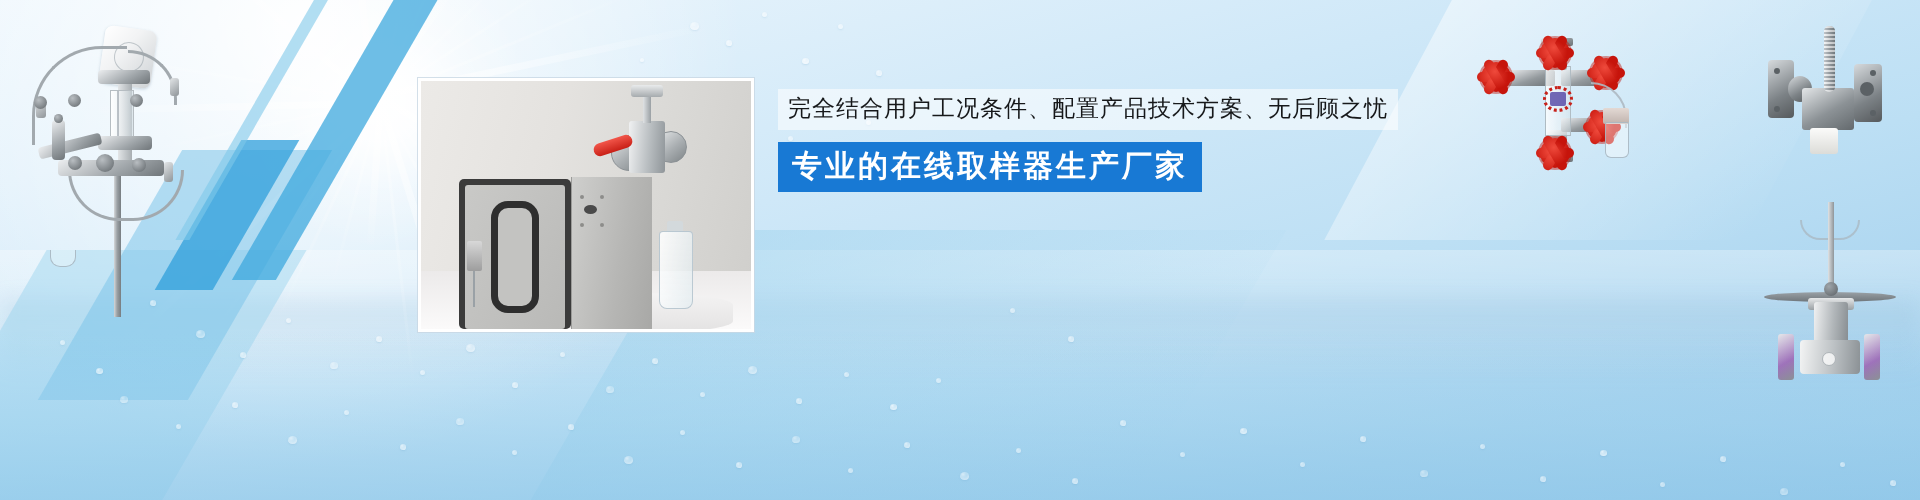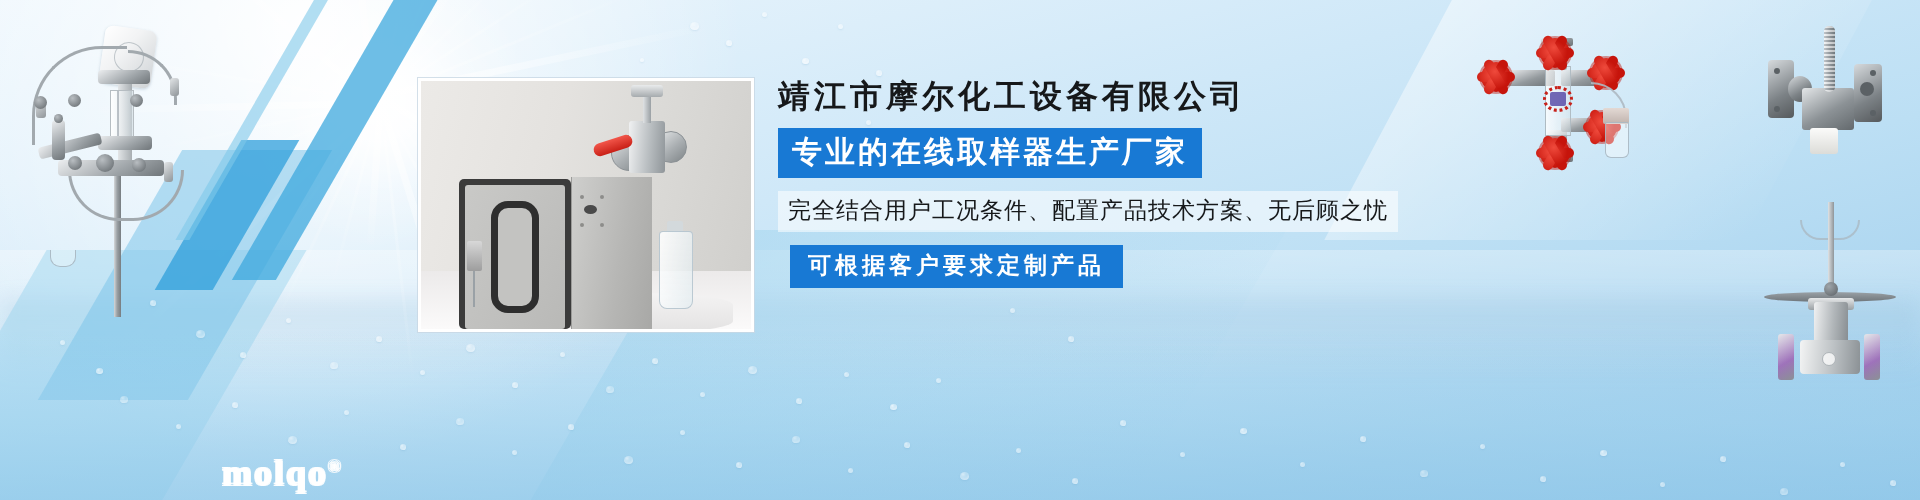--- a/index.html
+++ b/index.html
@@ -406,23 +406,18 @@
     <div class="gv-hub"></div>
     <div class="gv-collar"></div>
     <div class="gv-bonnet"></div>
     <div class="gv-fl" style="left:8px;"></div>
     <div class="gv-fl" style="left:94px;"></div>
     <div class="gv-body"></div>
     <div class="gv-tag"></div>
   </div>
 
   <div id="text-block">
-    <div id="company-title">靖江市摩尔化工设备有限公司</div>
+    <div><span class="line-plain">完全结合用户工况条件、配置产品技术方案、无后顾之忧</span></div>
     <div><span class="hl-primary">专业的在线取样器生产厂家</span></div>
-    <div><span class="line-plain">完全结合用户工况条件、配置产品技术方案、无后顾之忧</span></div>
-    <div><span class="hl-secondary">可根据客户要求定制产品</span></div>
-  </div>
-
-  <div id="watermark">
-    <span>molqo</span><span class="reg">®</span>
-  </div>
+  </div>
+
 
 </div>
 
 </body></html>

